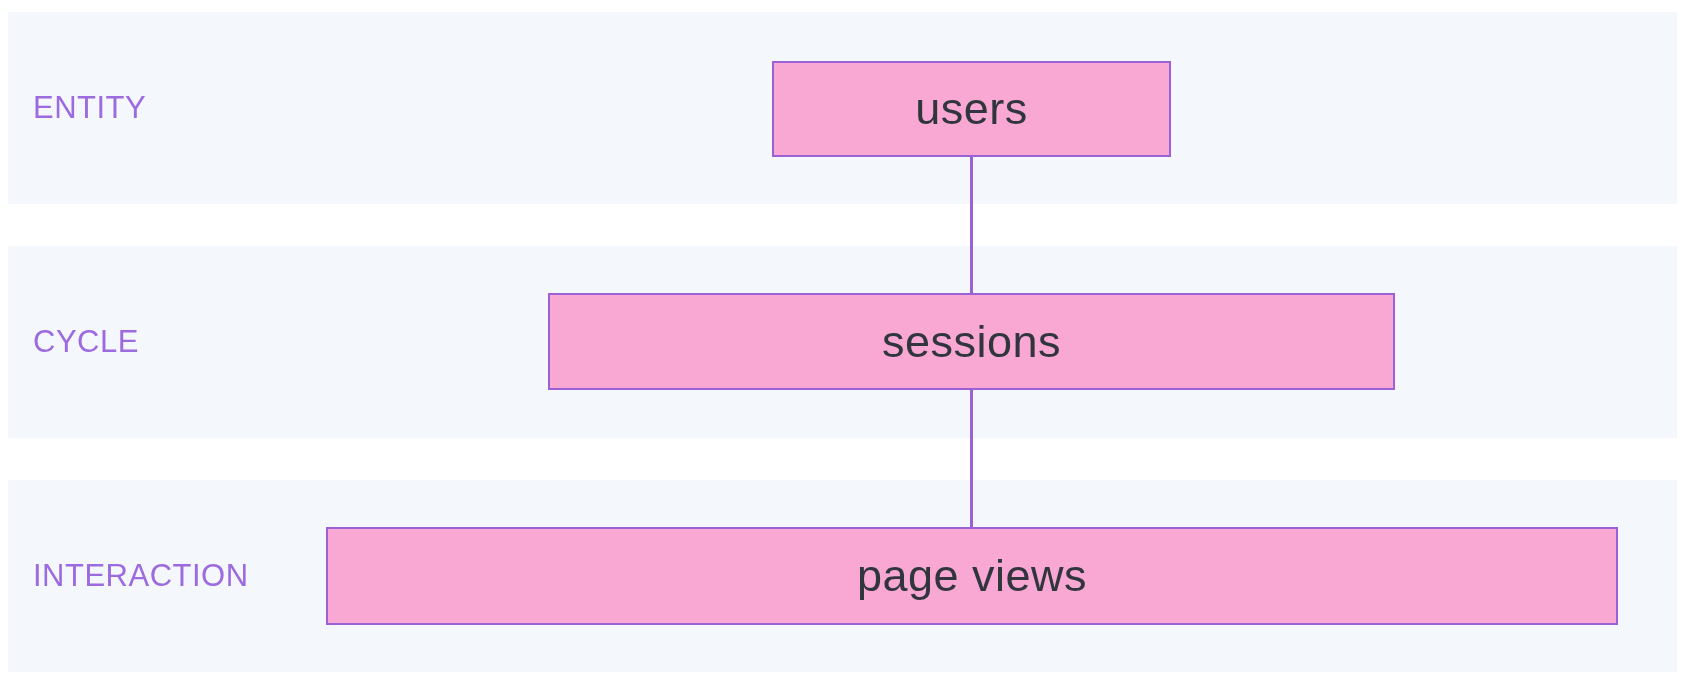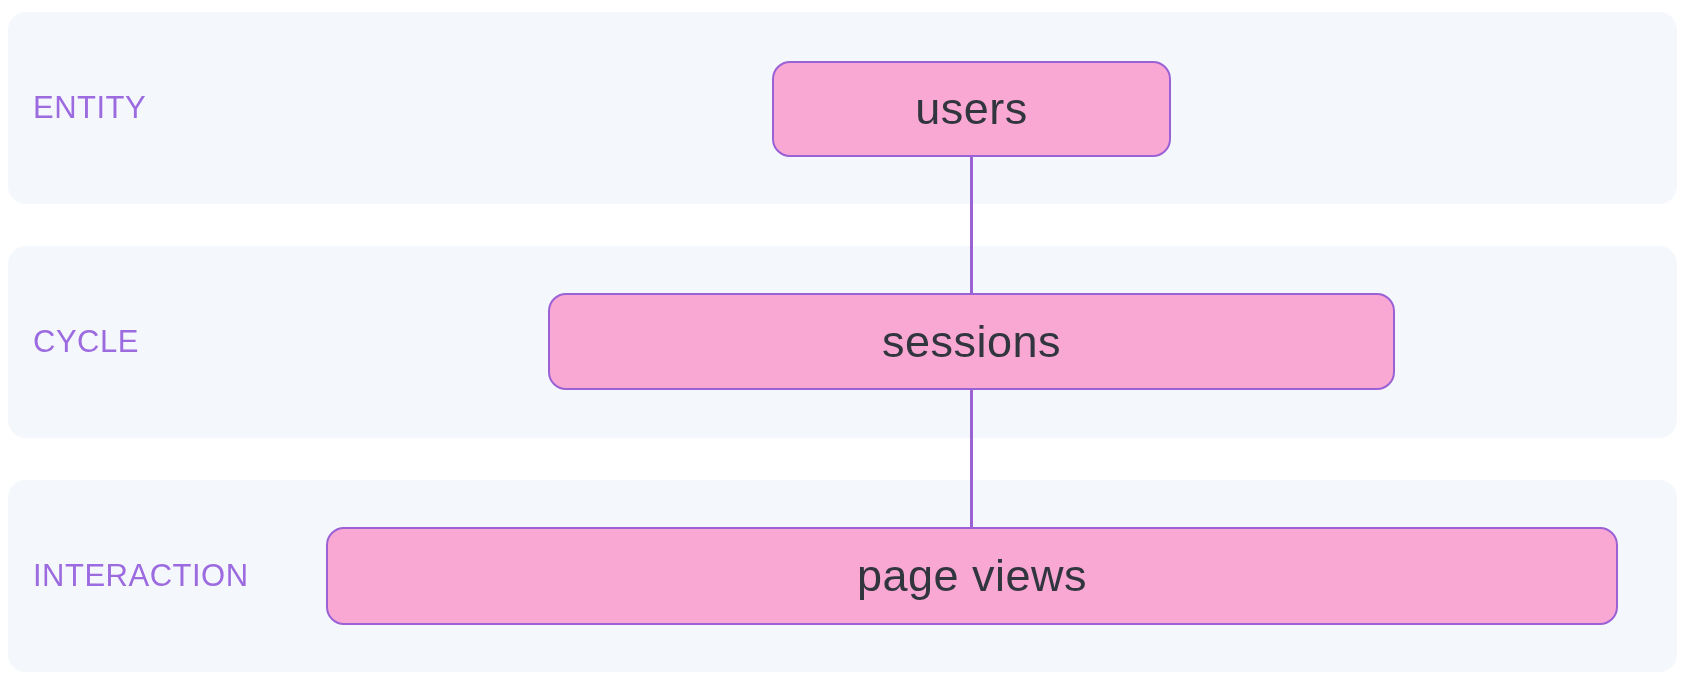--- a/index.html
+++ b/index.html
@@ -2,21 +2,21 @@
 <html style="--accent-purple: #9b62d6; --label-purple: #9d6be0; --band-background: #f4f7fb; --node-text: #31363e; --page-background: #ffffff;"><head>
 <meta charset="utf-8">
 <style>
   :root{
     --accent-purple:#9b62d6;
     --label-purple:#9d6be0;
     --band-background:#f4f7fb;
     --node-text:#31363e;
     --page-background:#ffffff;
   }
-  *{margin:0;padding:0;box-sizing:border-box;border-radius:18px;}
+  *{margin:0;padding:0;box-sizing:border-box;}
   html,body{
     width:1686px;height:682px;
     background:var(--page-background);
     font-family:"Liberation Sans", sans-serif;
     overflow:hidden;
   }
   .canvas{
     position:relative;
     width:1686px;height:682px;
     background:var(--page-background);

